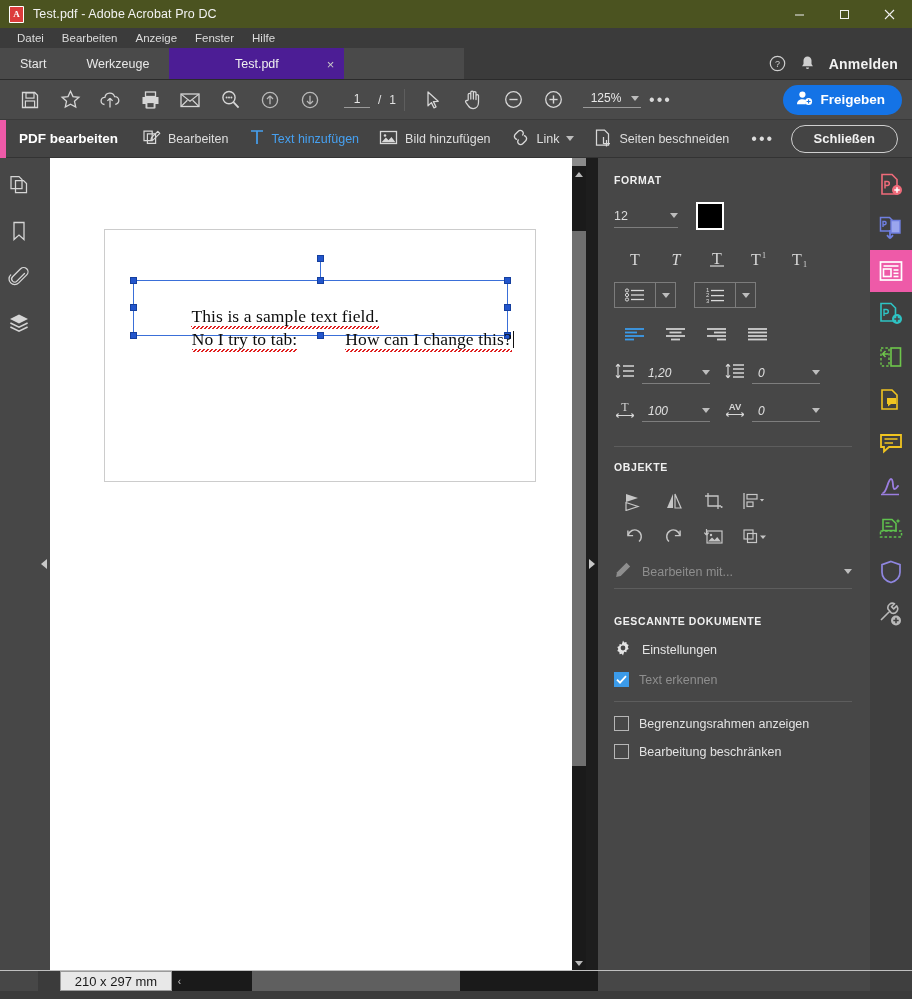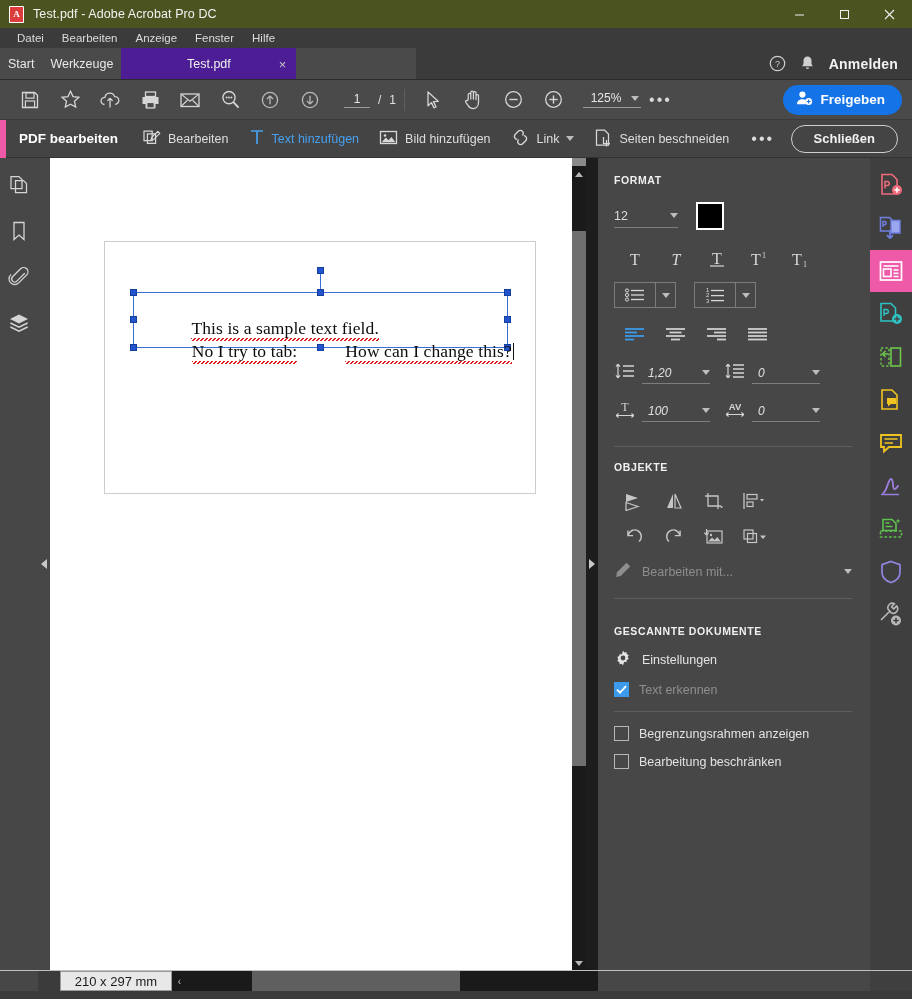--- a/index.html
+++ b/index.html
@@ -47,21 +47,21 @@
     font-size: 11.5px; color: #dcdcdc; padding: 2px 9px; line-height: 14px;
   }
 
   
   .tabbar {
     height: 32px; flex: 0 0 32px; background: #3b3b3b; display: flex; align-items: stretch;
     border-bottom: 1px solid #2b2b2b; position: relative;
   }
   .tabgroup { display: flex; align-items: stretch; background: #4a4a4a; }
   .nav-tab {
-    display: flex; align-items: center; padding: 0 8px; font-size: 12.5px; color: #e8e8e8;
+    display: flex; align-items: center; padding: 0 20px; font-size: 12.5px; color: #e8e8e8;
   }
   .doc-tab {
     width: 175px; background: #4c1d95; display: flex; align-items: center; justify-content: center;
     position: relative; font-size: 12.5px; color: #f0f0f0;
   }
   .doc-tab .close-x {
     position: absolute; right: 10px; top: 50%; transform: translateY(-50%);
     font-size: 13px; color: #c8c8c8; line-height: 1;
   }
   .tab-filler { width: 120px; background: #4a4a4a; }
@@ -138,21 +138,21 @@
   .collapse-left, .collapse-right {
     position: absolute; top: 0; height: 100%; width: 12px; background: #474747;
     display: flex; align-items: center; justify-content: center; z-index: 4;
   }
   .collapse-left { left: 0; }
   .collapse-right { right: 0; background: #1d1d1d; }
   .tri-l { width: 0; height: 0; border-top: 5px solid transparent; border-bottom: 5px solid transparent; border-right: 6px solid #c8c8c8; }
   .tri-r { width: 0; height: 0; border-top: 5px solid transparent; border-bottom: 5px solid transparent; border-left: 6px solid #c8c8c8; }
 
   .page-sheet {
-    position: absolute; left: 66px; top: 83px; width: 432px; height: 253px;
+    position: absolute; left: 66px; top: 71px; width: 432px; height: 253px;
     background: #ffffff; border: 1px solid #cccccc;
   }
   .selbox {
     position: absolute; left: 28px; top: 50px; width: 375px; height: 56px;
     border: 1px solid #3a6fd8;
   }
   .handle {
     position: absolute; width: 7px; height: 7px; background: #2255cc; border: 1px solid #153f9e;
   }
   .rot-stem { position: absolute; left: 50%; top: -22px; width: 1px; height: 22px; background: #3a6fd8; margin-left: -.5px; }
@@ -218,21 +218,21 @@
   .num-field {
     display: flex; align-items: center; gap: 4px; border-bottom: 1px solid #7e7e7e;
     height: 22px; width: 68px; padding-left: 6px; font-style: italic;
   }
   .num-val { font-size: 12px; color: #e0e0e0; flex: 1 1 auto; }
   .spacer-row { display: flex; align-items: center; gap: 6px; }
   .divider { height: 1px; background: #5d5d5d; margin: 14px 0; }
   .obj-icon { width: 40px; height: 32px; display: flex; align-items: center; justify-content: center; color: #c6c6c6; }
   .editwith {
     display: flex; align-items: center; gap: 10px; color: #8e8e8e; font-size: 12.5px;
-    border-bottom: 1px solid #5d5d5d; padding-bottom: 16px; margin-top: 8px;
+    border-bottom: 1px solid #5d5d5d; padding-bottom: 6px; margin-top: 8px;
   }
   .gearrow { display: flex; align-items: center; gap: 10px; font-size: 12.5px; color: #e4e4e4; margin-bottom: 12px; }
   .chkrow { display: flex; align-items: center; gap: 10px; font-size: 12.5px; color: #e2e2e2; margin-bottom: 13px; }
   .chk { width: 15px; height: 15px; border: 1px solid #b6b6b6; background: transparent; flex: 0 0 15px; }
   .chk.on { background: #3b9bea; border-color: #3b9bea; display: flex; align-items: center; justify-content: center; }
   .dim { color: #8e8e8e; }
 
   
   .toolrail {
     width: 42px; flex: 0 0 42px; background: #3f3f3f; display: flex; flex-direction: column;

